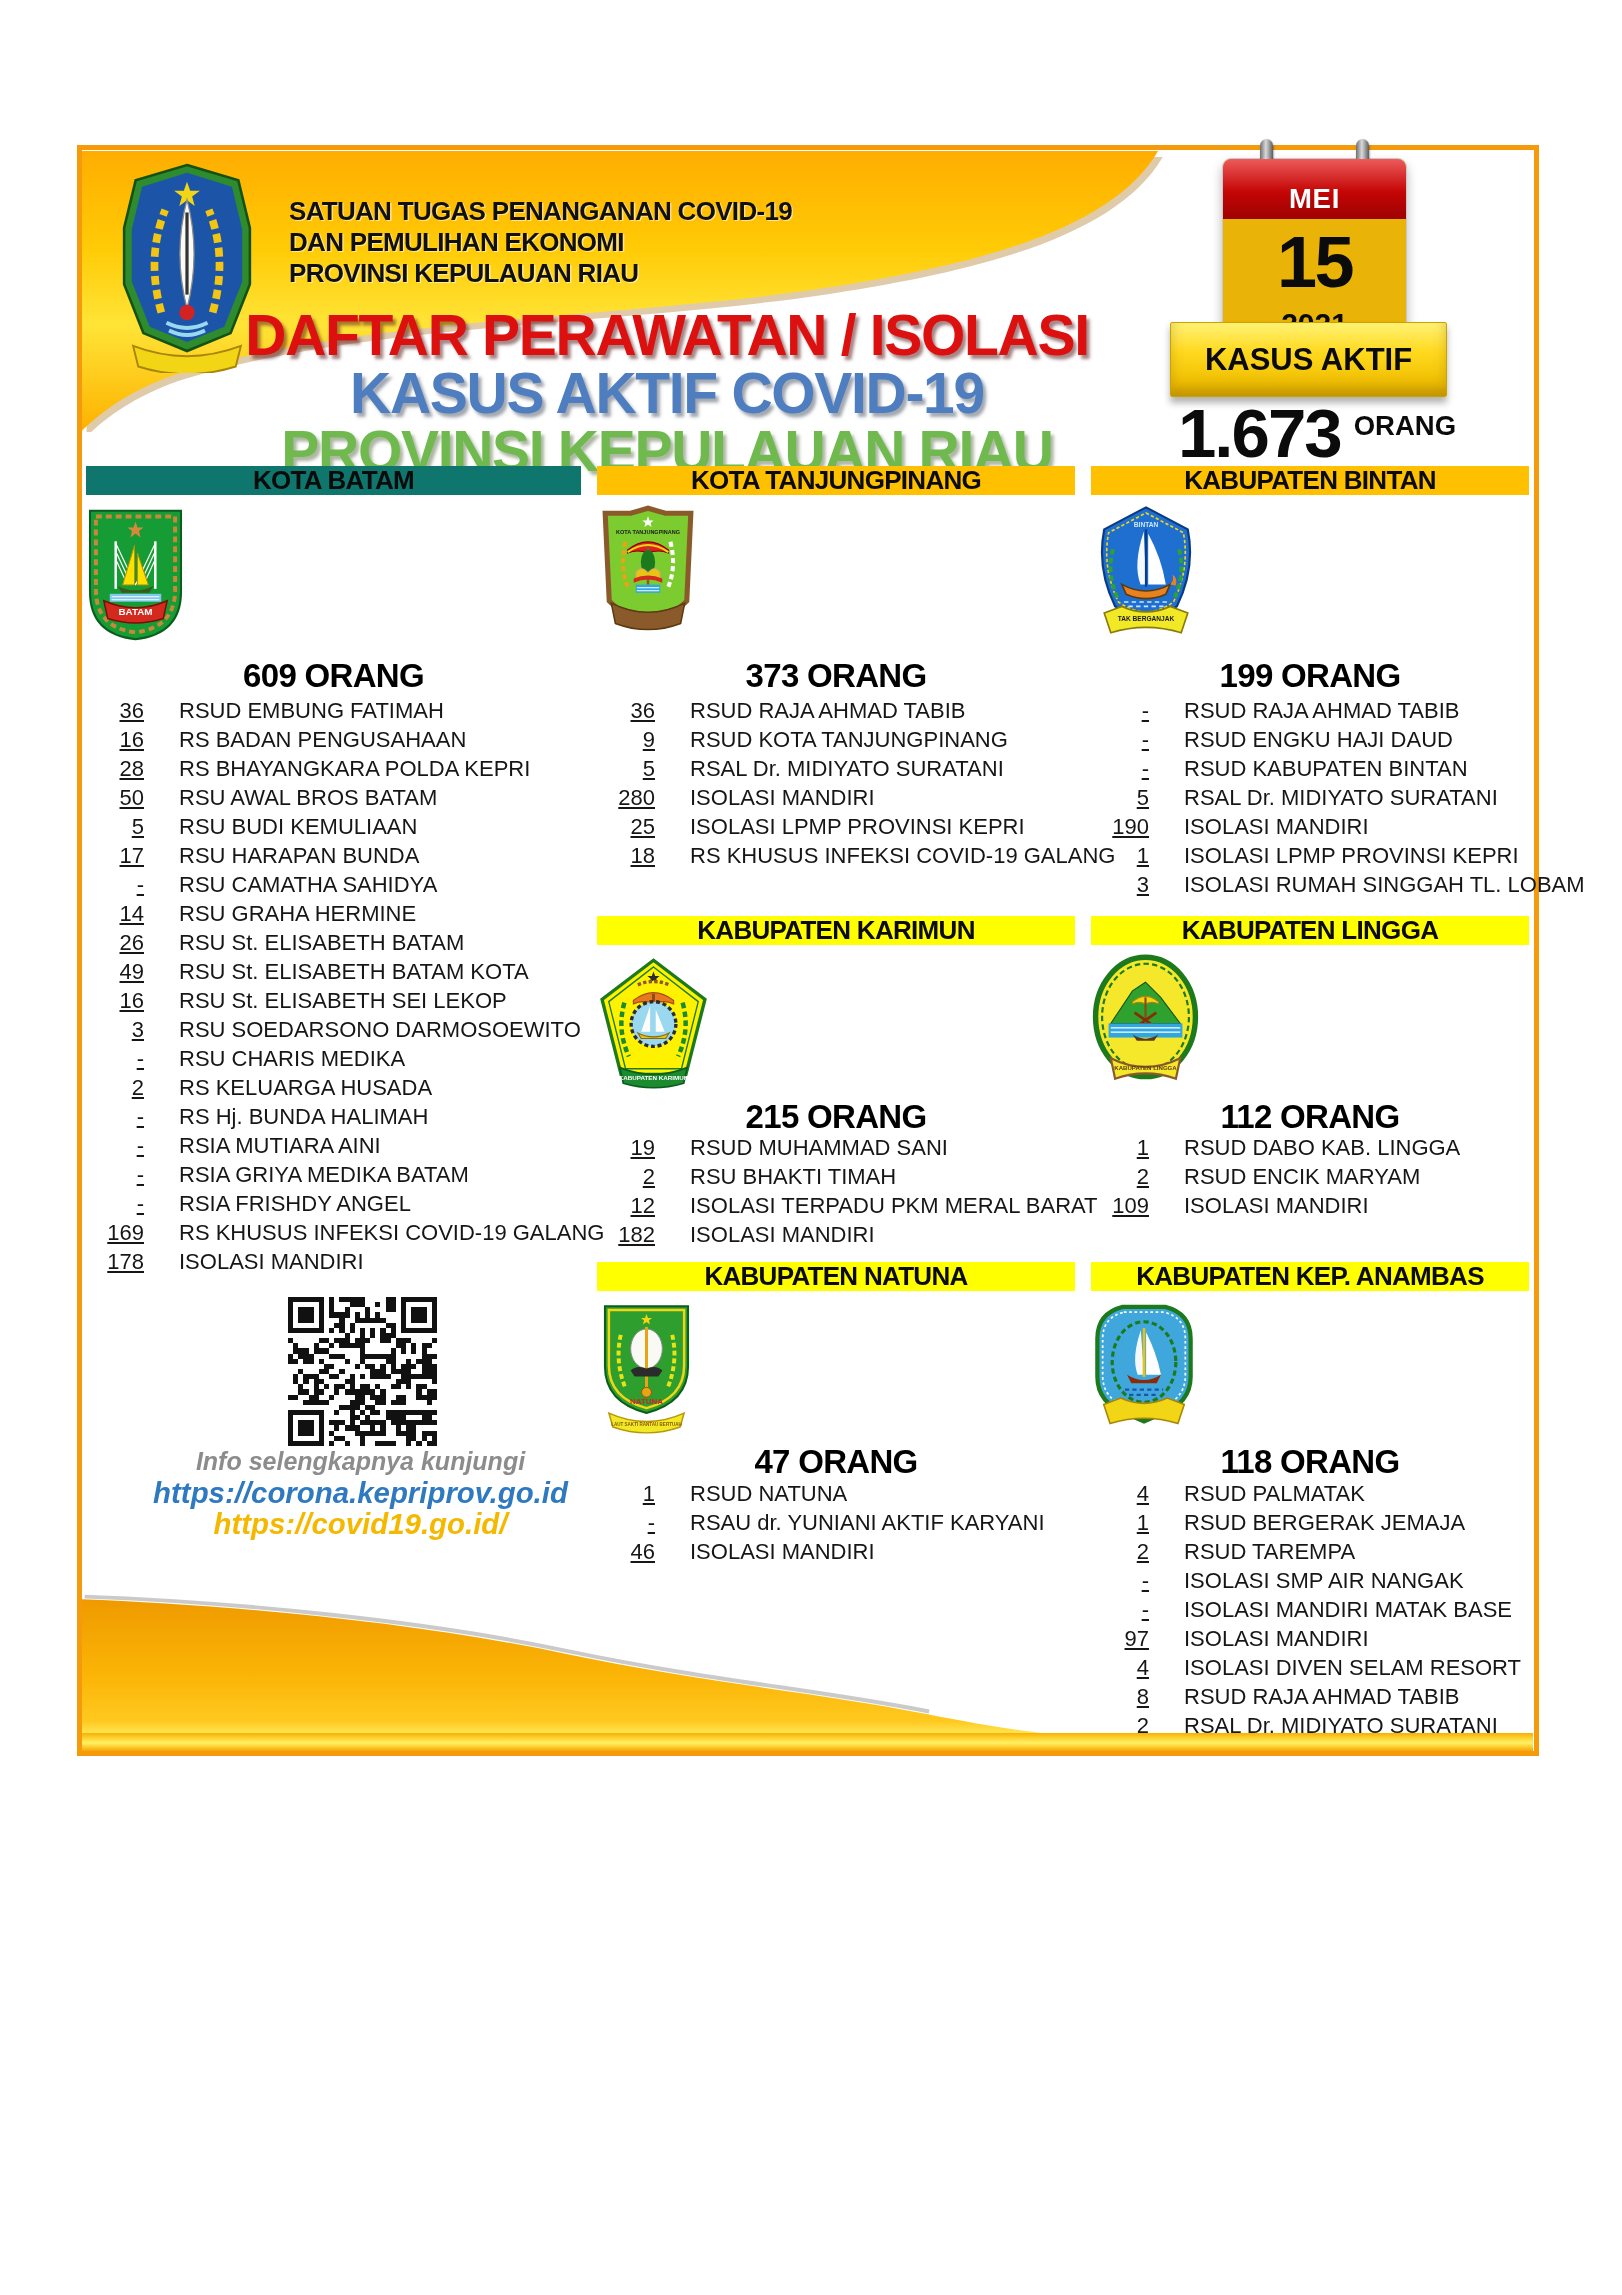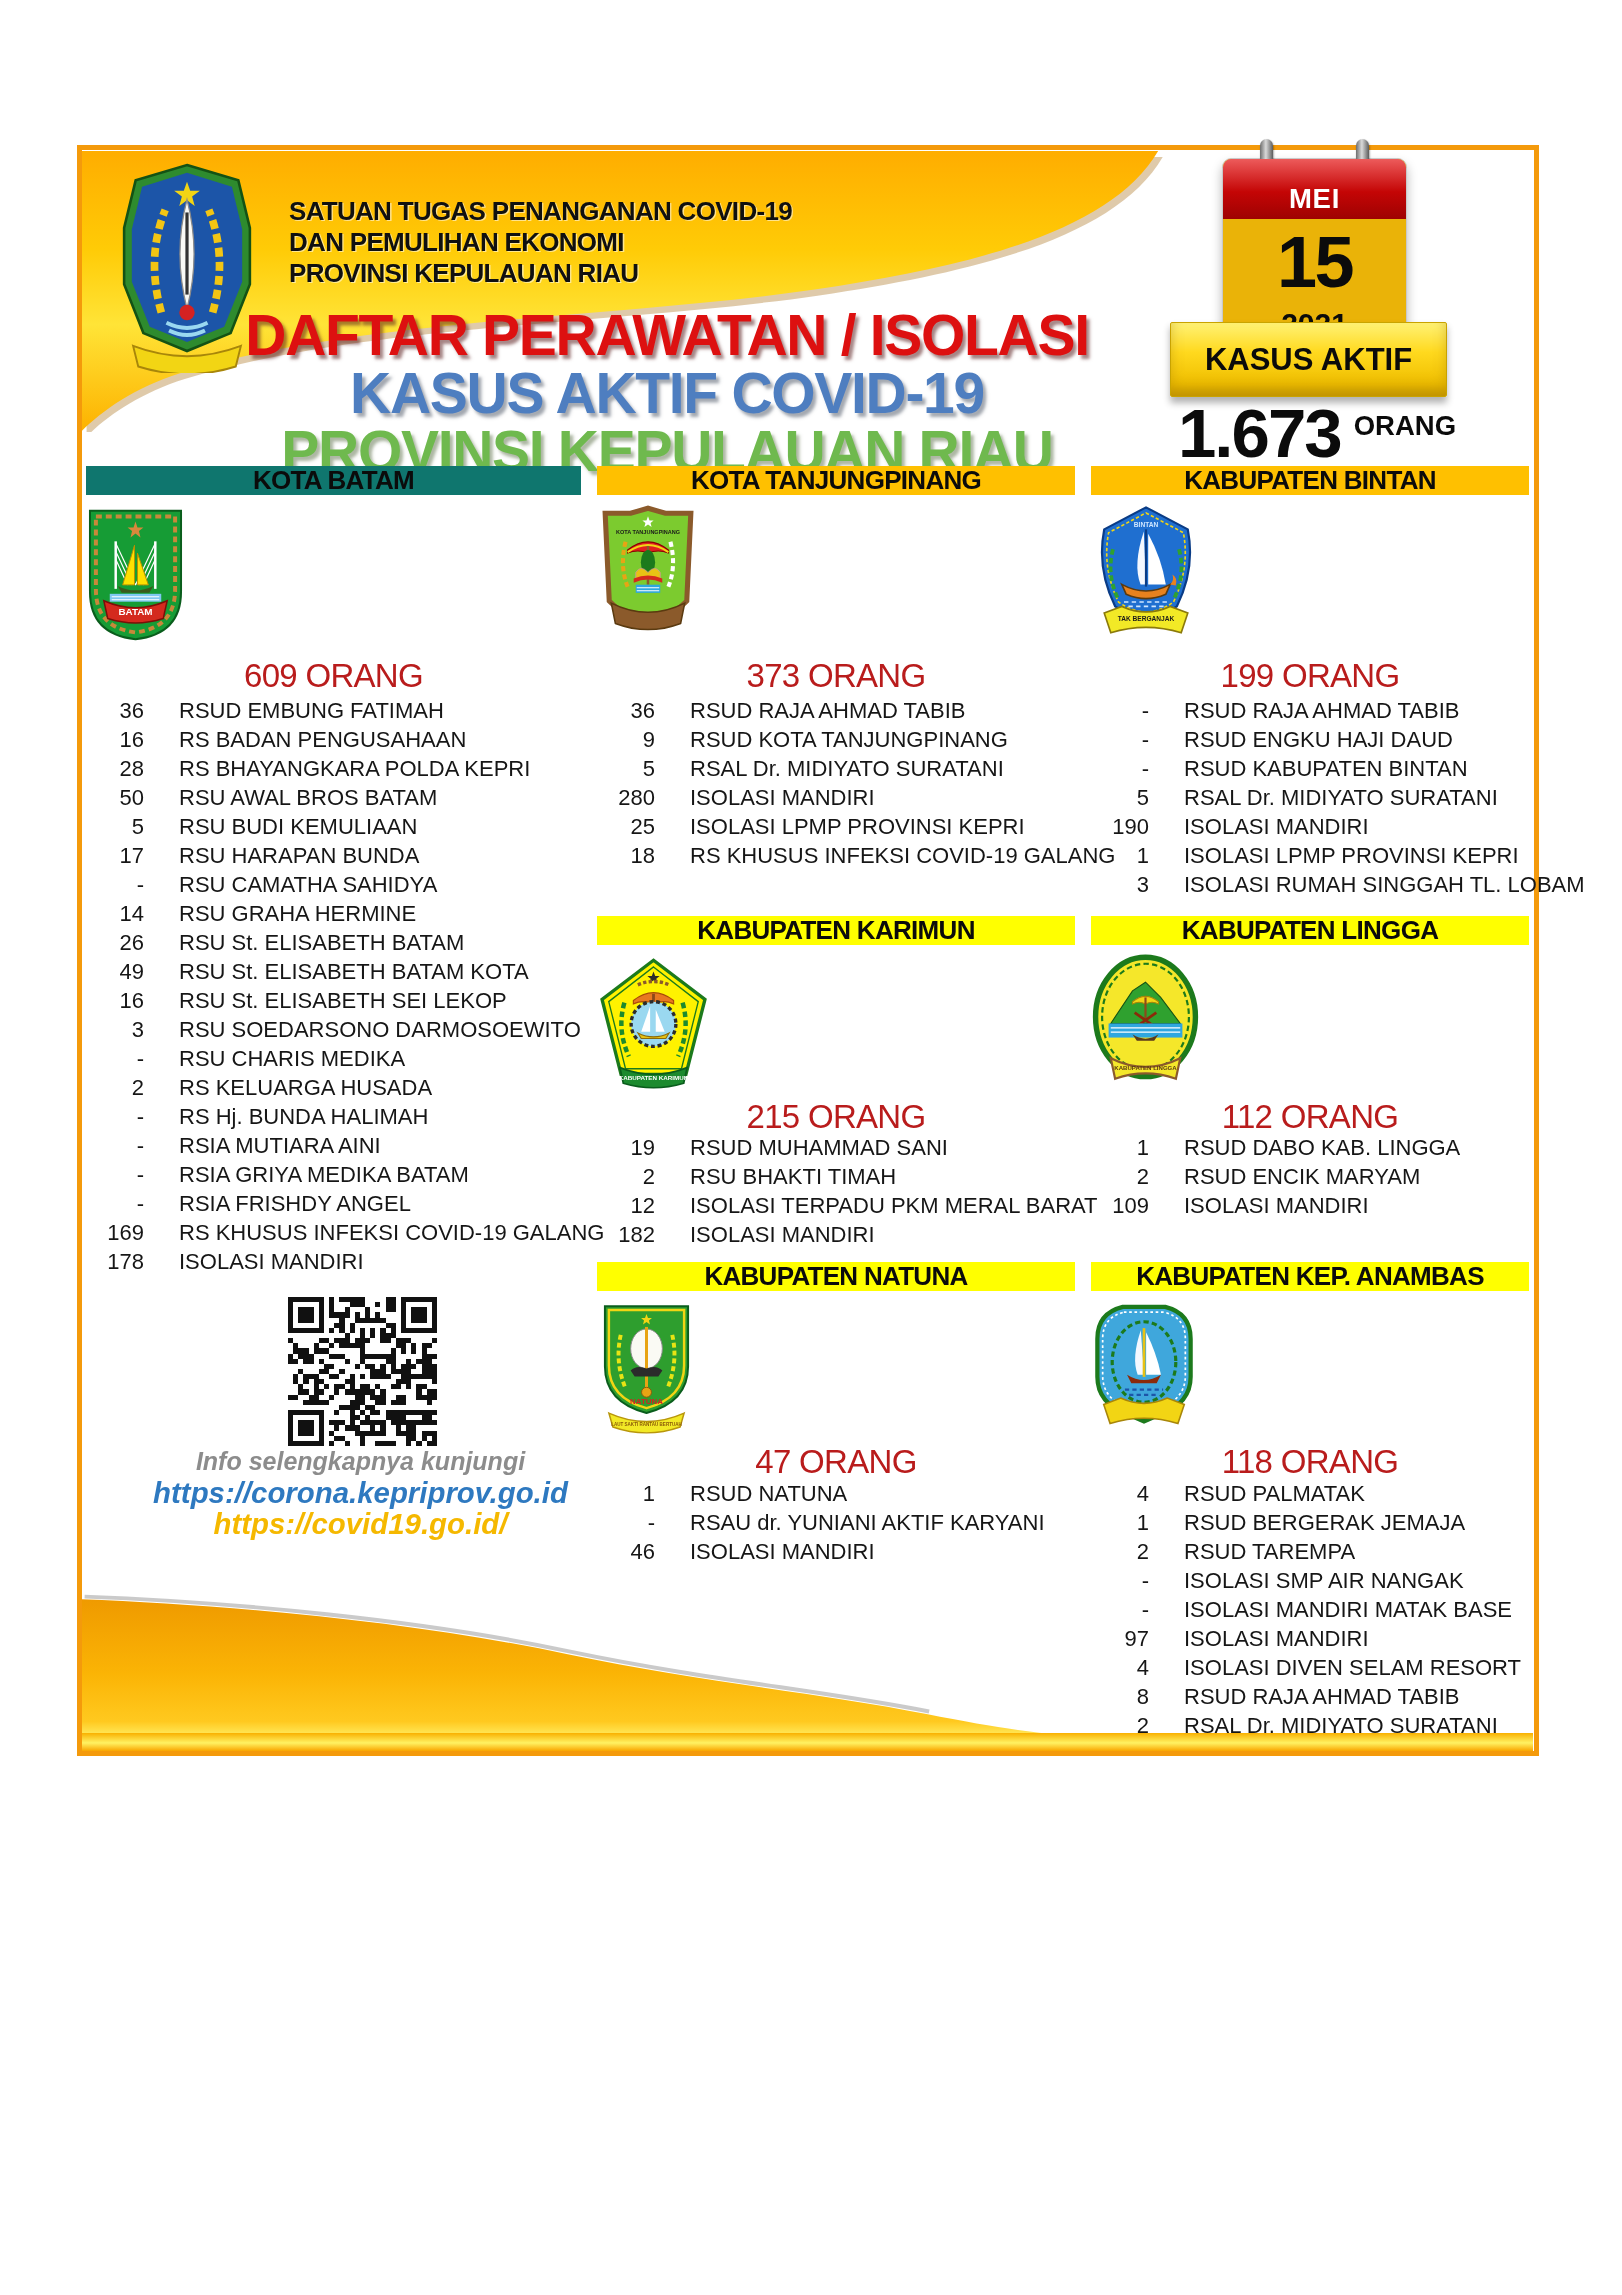--- a/index.html
+++ b/index.html
@@ -45,25 +45,25 @@
   .kasus-box span{font-size:31px;font-weight:bold;color:#0b0b0b;}
   .kasus-value{position:absolute;left:1178px;top:399px;display:flex;align-items:flex-start;}
   .kv-num{font-size:69px;font-weight:bold;color:#0b0b0b;letter-spacing:-2px;line-height:69px;}
   .kv-unit{font-size:27.5px;font-weight:bold;color:#0b0b0b;margin:10.5px 0 0 13px;}
   
   .region{position:absolute;}
   .rhead{position:absolute;left:0;right:0;top:0;height:29px;display:flex;align-items:center;
          justify-content:center;font-weight:bold;font-size:26px;color:#0b0b0b;letter-spacing:-0.7px;}
   .logo-wrap{position:absolute;left:0;right:0;top:34px;height:148px;display:flex;
              align-items:center;justify-content:flex-start;}
-  .total{position:absolute;left:0;right:0;text-align:center;font-weight:normal;font-size:33px;
-         color:#b91c1c;letter-spacing:-0.7px;}
+  .total{position:absolute;left:0;right:0;text-align:center;font-weight:bold;font-size:33px;
+         color:#000000;letter-spacing:-0.7px;}
   .rows{position:absolute;left:0;right:0;}
   .row{height:29px;display:flex;align-items:center;font-size:22px;color:#161616;}
-  .num{width:58px;text-align:right;flex:none;}
+  .num{width:58px;text-align:right;flex:none;text-decoration:underline;}
   .rname{margin-left:35px;white-space:nowrap;}
   .r1 .total{top:191px}.r1 .rows{top:230px}
   .r2 .total{top:182px}.r2 .rows{top:217px}
   .r3 .total{top:181px}.r3 .rows{top:217px}
   
   .qr{position:absolute;left:288px;top:1297px;width:149px;height:149px;}
   .footer-text{position:absolute;left:151px;top:1447px;width:419px;text-align:center;font-style:italic;}
   .f-info{font-size:25px;font-weight:600;color:#8C8C8C;line-height:29px;}
   .f-url1{font-size:29.4px;font-weight:bold;line-height:31px;margin-top:1.3px;}
   .f-url2{font-size:29.4px;font-weight:bold;line-height:31px;}

